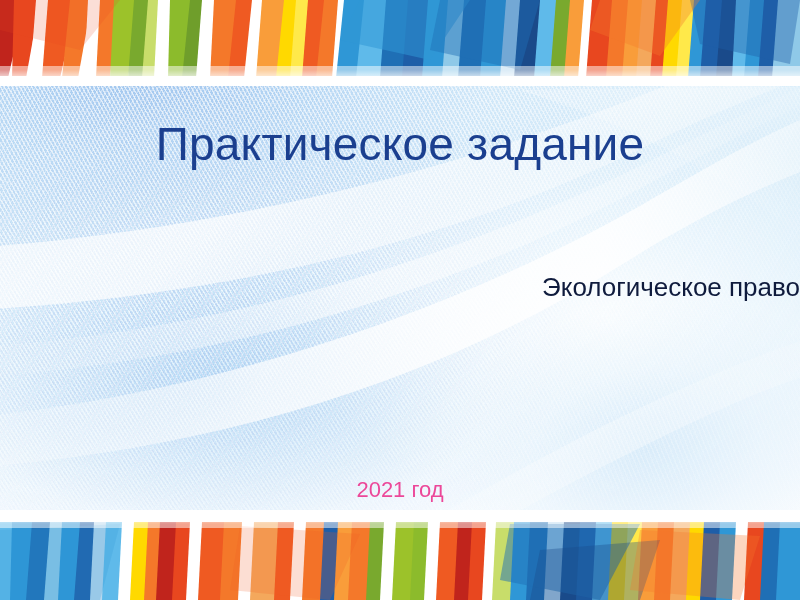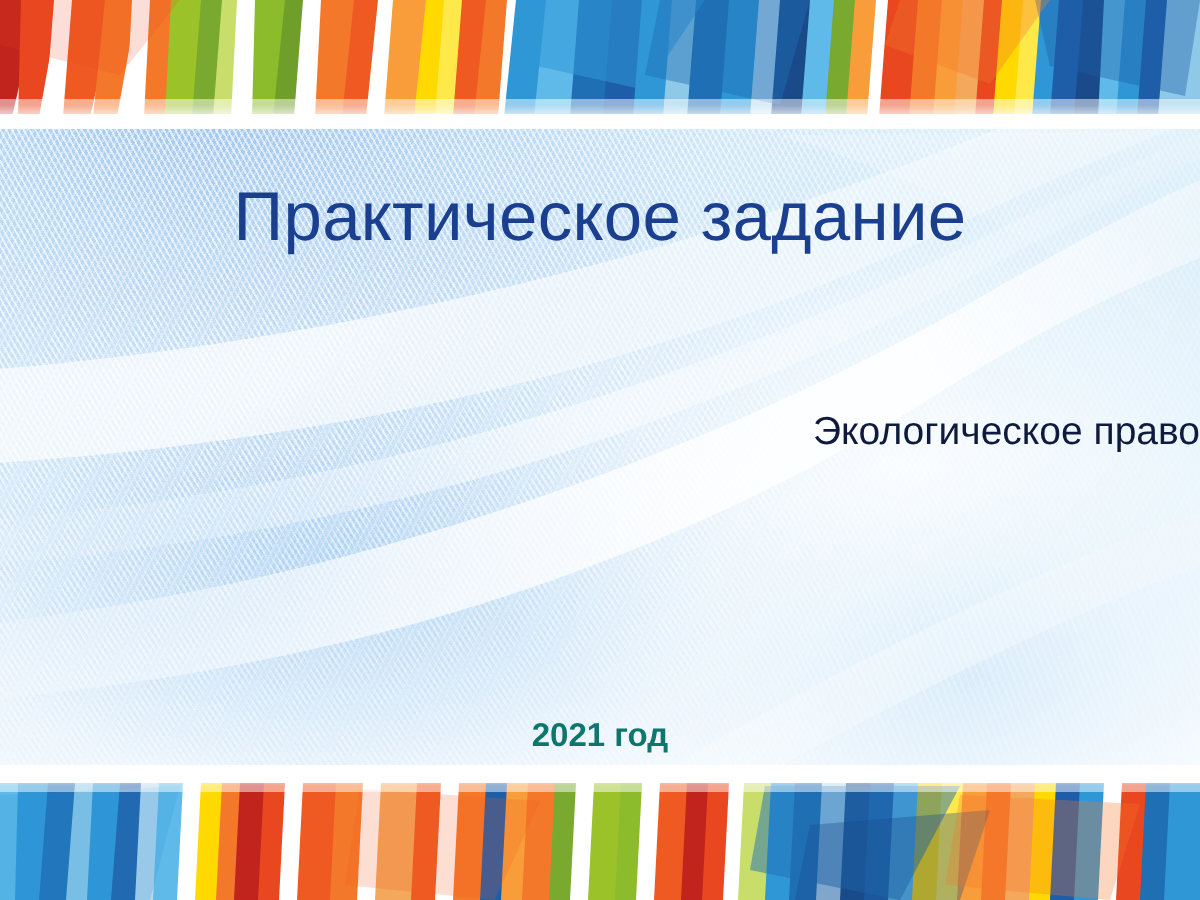--- a/index.html
+++ b/index.html
@@ -223,22 +223,22 @@
     white-space: nowrap;
   }
 
   .year {
     position: absolute;
     left: 0; top: 476px;
     width: 800px;
     text-align: center;
     font-size: 22px;
     line-height: 28px;
-    font-weight: 700;
-    color: #0f766e;
+    font-weight: 400;
+    color: #ec4899;
     white-space: nowrap;
   }
 </style>
 </head>
 <body>
 
 <div id="slide">
 
   <div class="bg-base"></div>
   <div class="bg-pool"></div>

